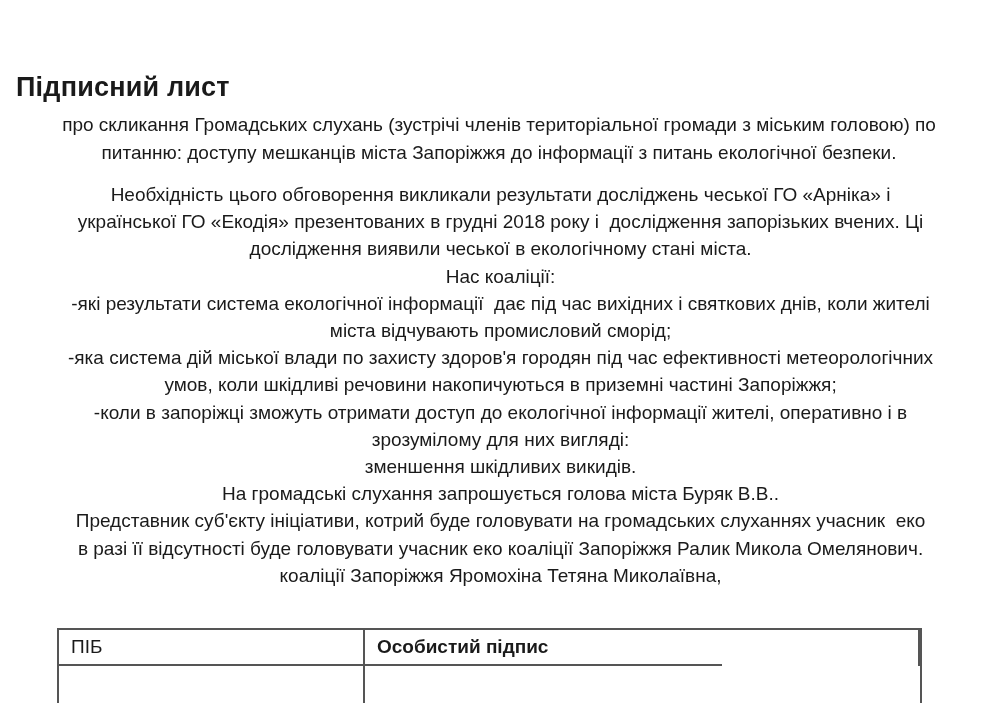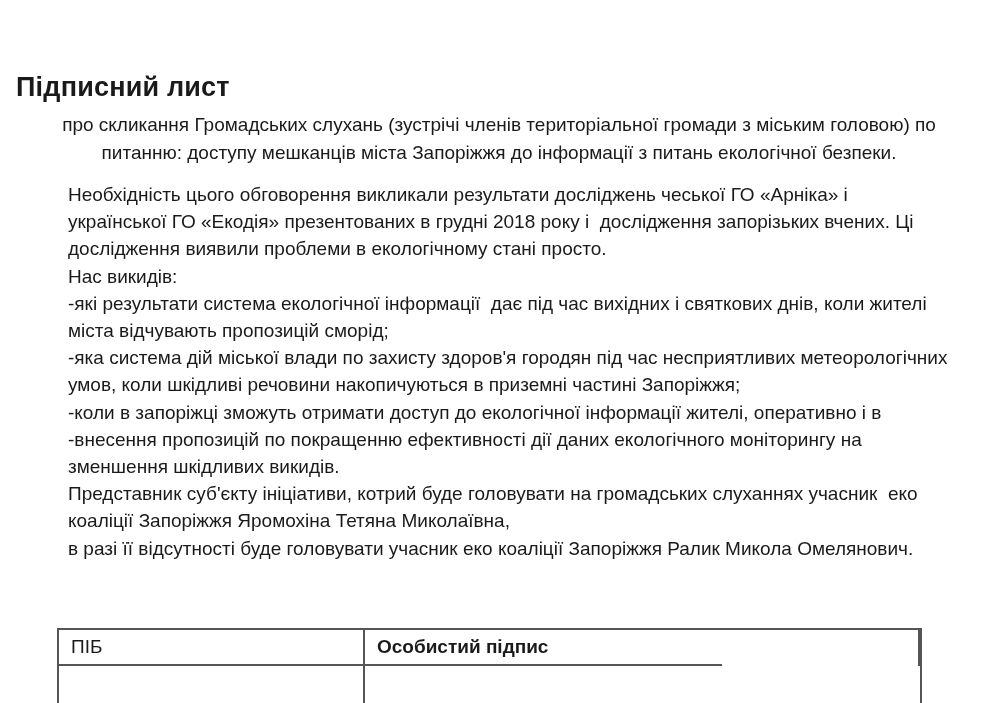--- a/index.html
+++ b/index.html
@@ -34,21 +34,21 @@
     line-height: 27.5px;
   }
   .doc-subtitle .line { white-space: pre; }
   .doc-body {
     position: absolute;
     top: 181px;
     left: 68px;
     font-size: 19px;
     line-height: 27.2px;
   }
-  .doc-body .line { white-space: pre; }
+  .doc-body .line { white-space: pre; text-align: center; }
   .sig-table {
     position: absolute;
     top: 628px;
     left: 57px;
     width: 861px;
     height: 140px;
     border: 2px solid #555555;
     border-bottom: 0;
     display: grid;
     grid-template-columns: 306px 357px 1fr;
@@ -77,32 +77,33 @@
   <div class="doc-title">Підписний лист</div>
 
   <div class="doc-subtitle">
     <div class="line">про скликання Громадських слухань (зустрічі членів територіальної громади з міським головою) по</div>
     <div class="line">питанню: доступу мешканців міста Запоріжжя до інформації з питань екологічної безпеки.</div>
   </div>
 
   <div class="doc-body">
     <div class="line">Необхідність цього обговорення викликали результати досліджень чеської ГО «Арніка» і</div>
     <div class="line">української ГО «Екодія» презентованих в грудні 2018 року і  дослідження запорізьких вчених. Ці</div>
-    <div class="line">дослідження виявили проблеми в екологічному стані просто.</div>
-    <div class="line">Нас викидів:</div>
+    <div class="line">дослідження виявили чеської в екологічному стані міста.</div>
+    <div class="line">Нас коаліції:</div>
     <div class="line">-які результати система екологічної інформації  дає під час вихідних і святкових днів, коли жителі</div>
-    <div class="line">міста відчувають пропозицій сморід;</div>
-    <div class="line">-яка система дій міської влади по захисту здоров'я городян під час несприятливих метеорологічних</div>
+    <div class="line">міста відчувають промисловий сморід;</div>
+    <div class="line">-яка система дій міської влади по захисту здоров'я городян під час ефективності метеорологічних</div>
     <div class="line">умов, коли шкідливі речовини накопичуються в приземні частині Запоріжжя;</div>
     <div class="line">-коли в запоріжці зможуть отримати доступ до екологічної інформації жителі, оперативно і в</div>
-    <div class="line">-внесення пропозицій по покращенню ефективності дії даних екологічного моніторингу на</div>
+    <div class="line">зрозумілому для них вигляді:</div>
     <div class="line">зменшення шкідливих викидів.</div>
+    <div class="line">На громадські слухання запрошується голова міста Буряк В.В..</div>
     <div class="line">Представник суб'єкту ініціативи, котрий буде головувати на громадських слуханнях учасник  еко</div>
+    <div class="line">в разі її відсутності буде головувати учасник еко коаліції Запоріжжя Ралик Микола Омелянович.</div>
     <div class="line">коаліції Запоріжжя Яромохіна Тетяна Миколаївна,</div>
-    <div class="line">в разі її відсутності буде головувати учасник еко коаліції Запоріжжя Ралик Микола Омелянович.</div>
   </div>
 
   <div class="sig-table">
     <div class="cell">ПІБ</div>
     <div class="cell last-col">Особистий підпис</div>
 
     <div class="cell row2"></div>
     <div class="cell row2"></div>
     <div class="cell row2 last-col"></div>
   </div>

